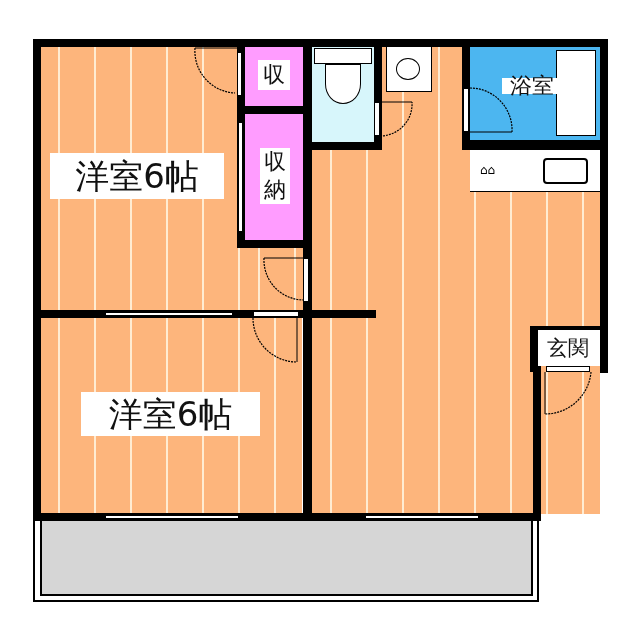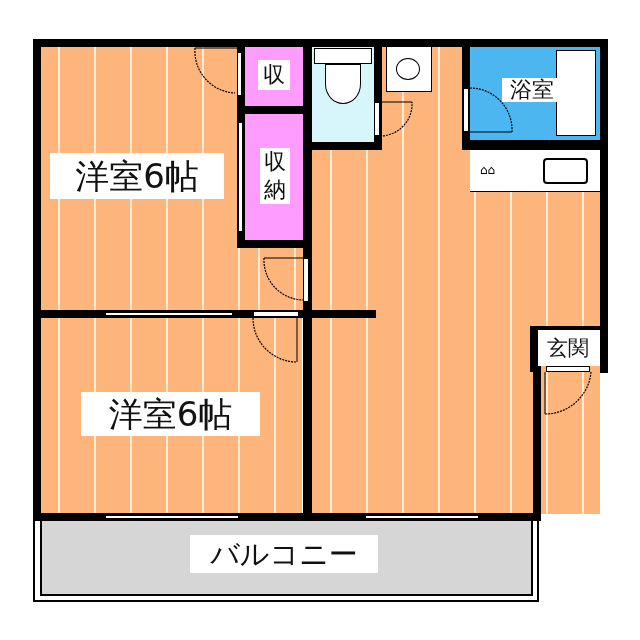--- a/index.html
+++ b/index.html
@@ -17,34 +17,33 @@
   .window { background: #fff; border-top: 1px solid #000; border-bottom: 1px solid #000; }
   svg { position: absolute; overflow: visible; }
 </style>
 </head>
 <body>
 
 <div class="abs" style="left:0;top:0;width:640px;height:640px;">
 
   <div class="abs balcony-outer" style="left:33px;top:518px;width:506px;height:84px;"></div>
   <div class="abs balcony" style="left:40px;top:518px;width:493px;height:78px;"></div>
-  <div class="abs label" style="left:190px;top:535px;width:188px;height:38px;font-size:29px;">バルコニー</div>
 
   <div class="abs floor" style="left:40px;top:46px;width:200px;height:268px;"></div>
   <div class="abs floor" style="left:240px;top:245px;width:68px;height:69px;"></div>
   <div class="abs floor" style="left:40px;top:318px;width:262px;height:196px;"></div>
   <div class="abs floor" style="left:312px;top:46px;width:288px;height:468px;"></div>
 
   <div class="abs toilet-room" style="left:312px;top:46px;width:62px;height:96px;"></div>
 
   <div class="abs" style="left:386px;top:46px;width:46px;height:46px;background:#fff;border:1px solid #000;"></div>
 
   <div class="abs bath" style="left:470px;top:46px;width:130px;height:94px;"></div>
   <div class="abs" style="left:556px;top:50px;width:40px;height:86px;background:#fff;border:1.5px solid #000;"></div>
-  <div class="abs label" style="left:502px;top:78px;width:60px;height:24px;font-size:22px;background:#fff;">浴室</div>
+  <div class="abs label" style="left:502px;top:78px;width:60px;height:16px;font-size:22px;background:#fff;">浴室</div>
 
   <div class="abs" style="left:470px;top:150px;width:130px;height:42px;background:#fff;border-bottom:1px solid #000;"></div>
   <div class="abs" style="left:480px;top:162px;width:30px;height:16px;font-size:12px;line-height:16px;color:#000;">⌂⌂</div>
   <div class="abs" style="left:543px;top:158px;width:45px;height:26px;border:2px solid #000;border-radius:4px;background:#fff;"></div>
 
   <div class="abs closet" style="left:245px;top:46px;width:60px;height:60px;"></div>
   <div class="abs label" style="left:258px;top:60px;width:32px;height:30px;font-size:22px;">収</div>
   <div class="abs closet" style="left:245px;top:114px;width:60px;height:126px;"></div>
   <div class="abs label" style="left:260px;top:148px;width:30px;height:28px;font-size:22px;">収</div>
   <div class="abs label" style="left:260px;top:176px;width:30px;height:28px;font-size:22px;">納</div>

